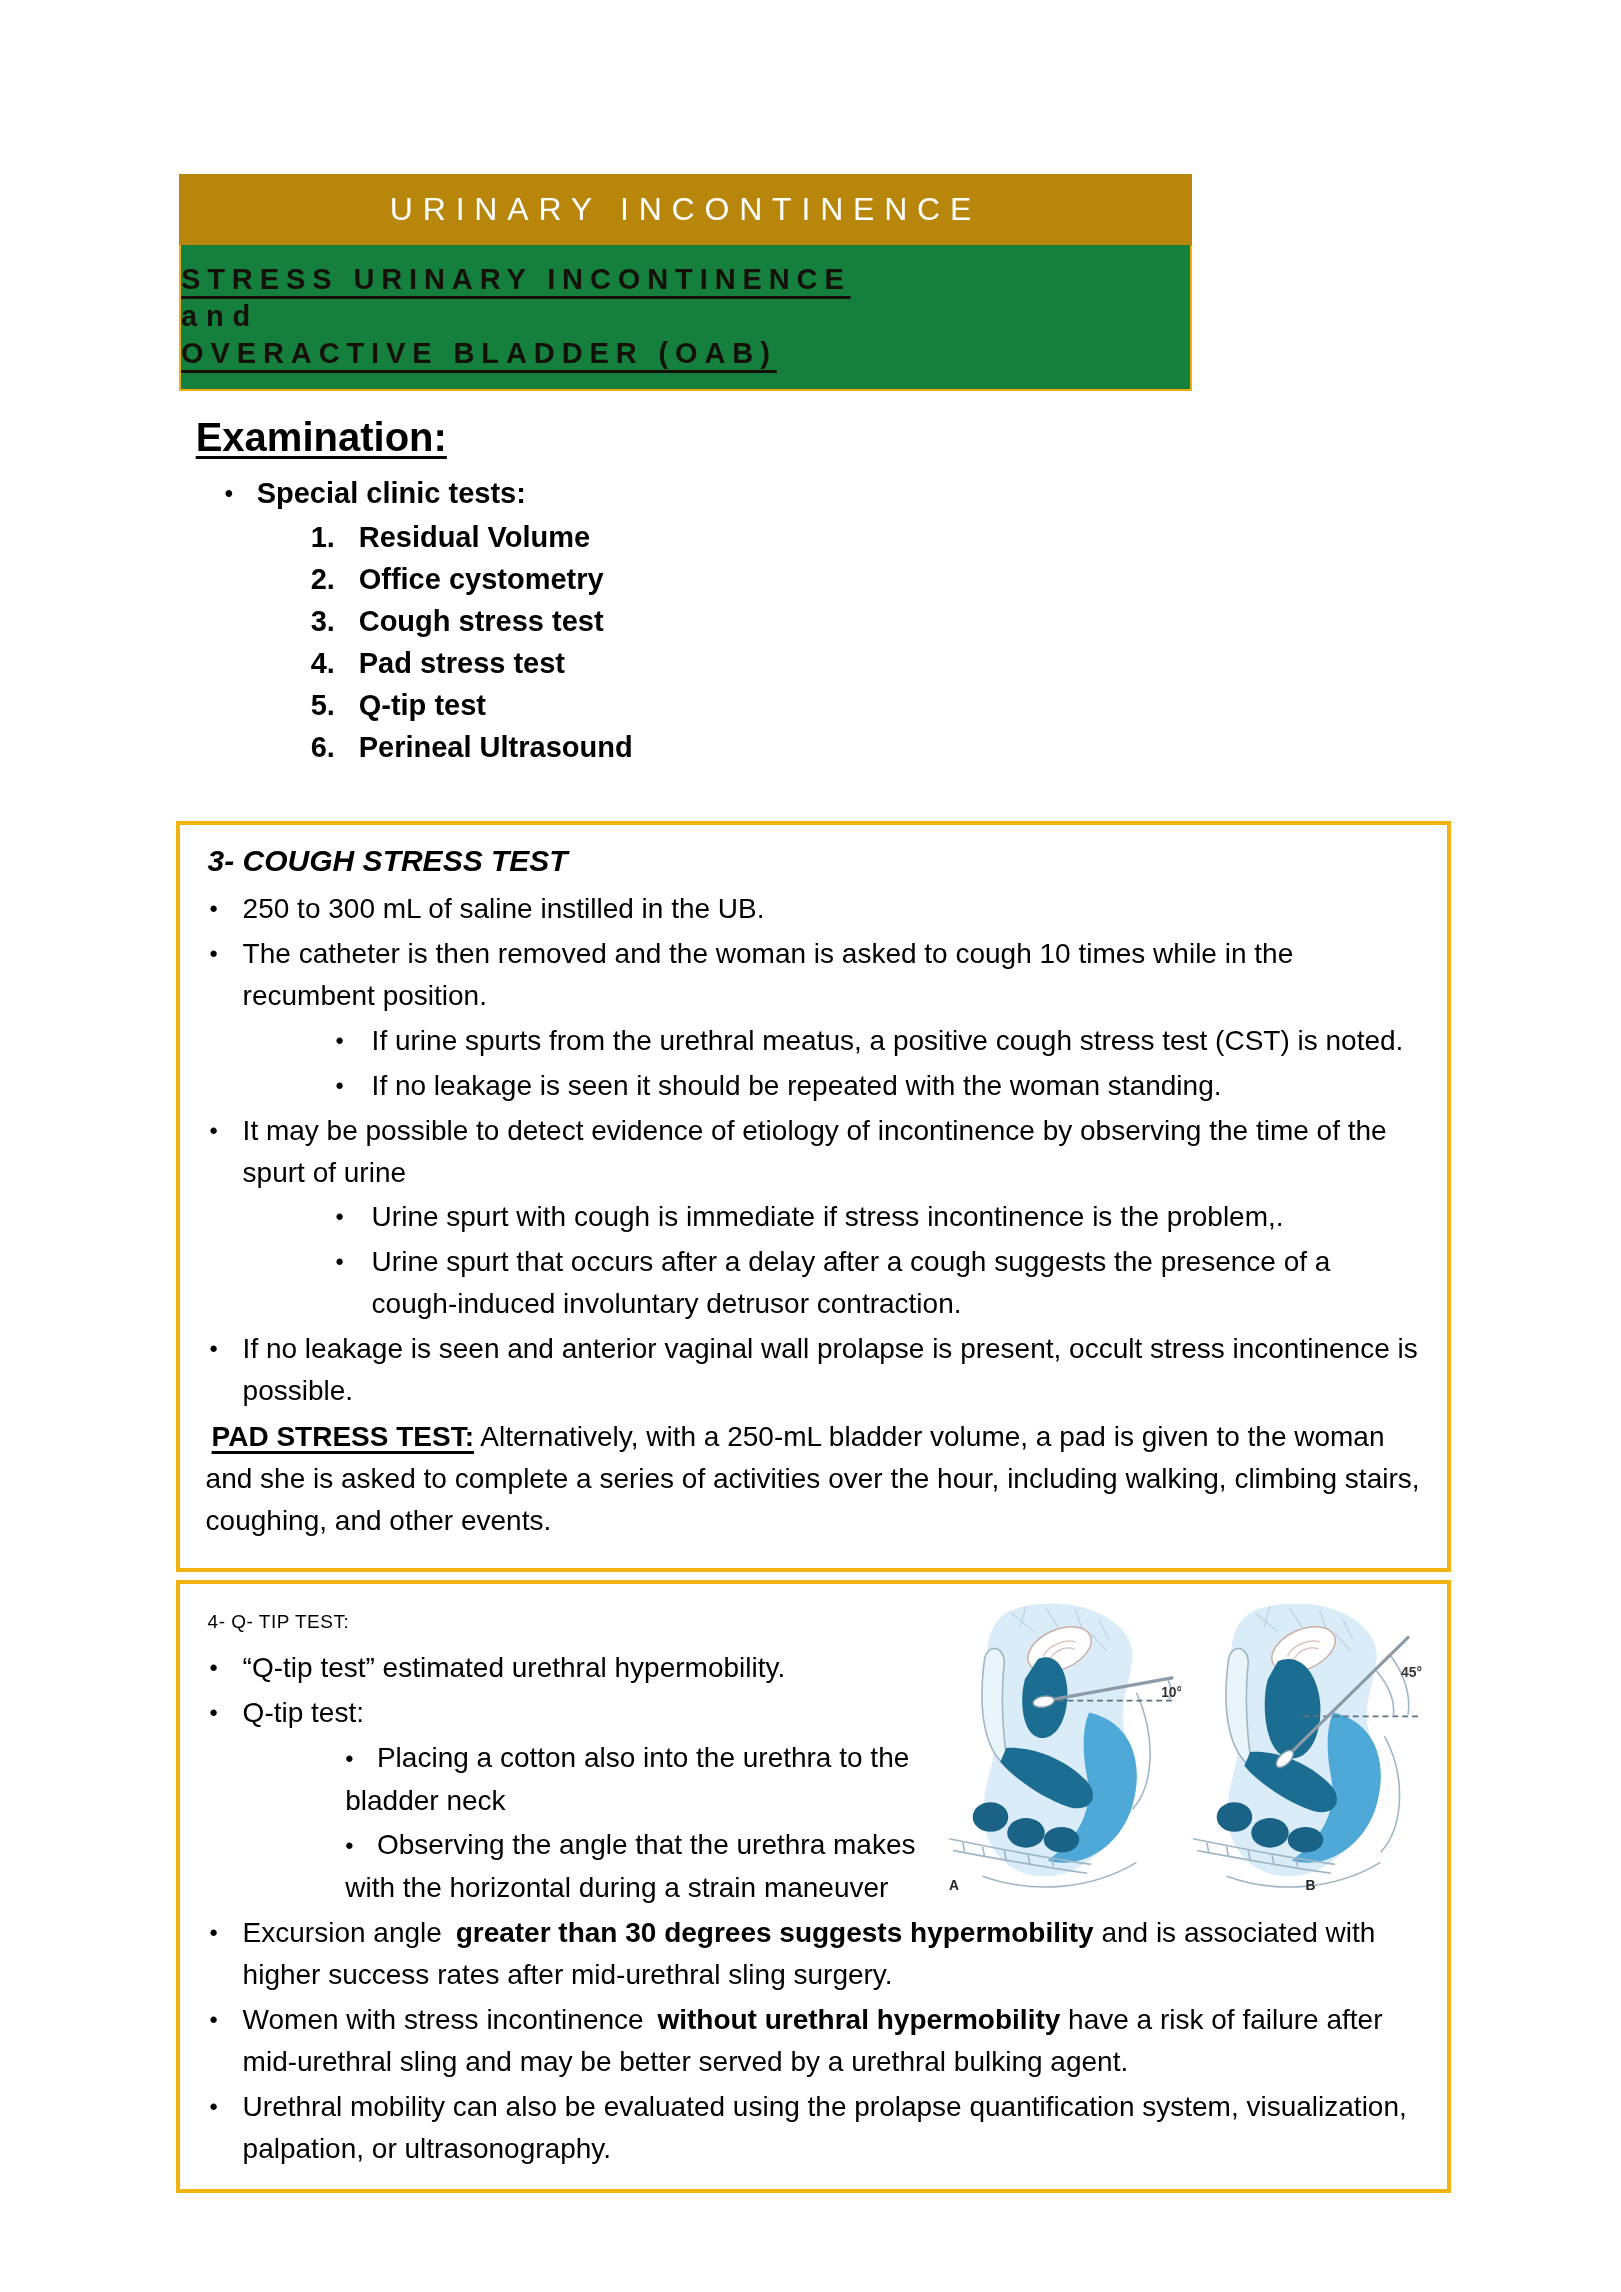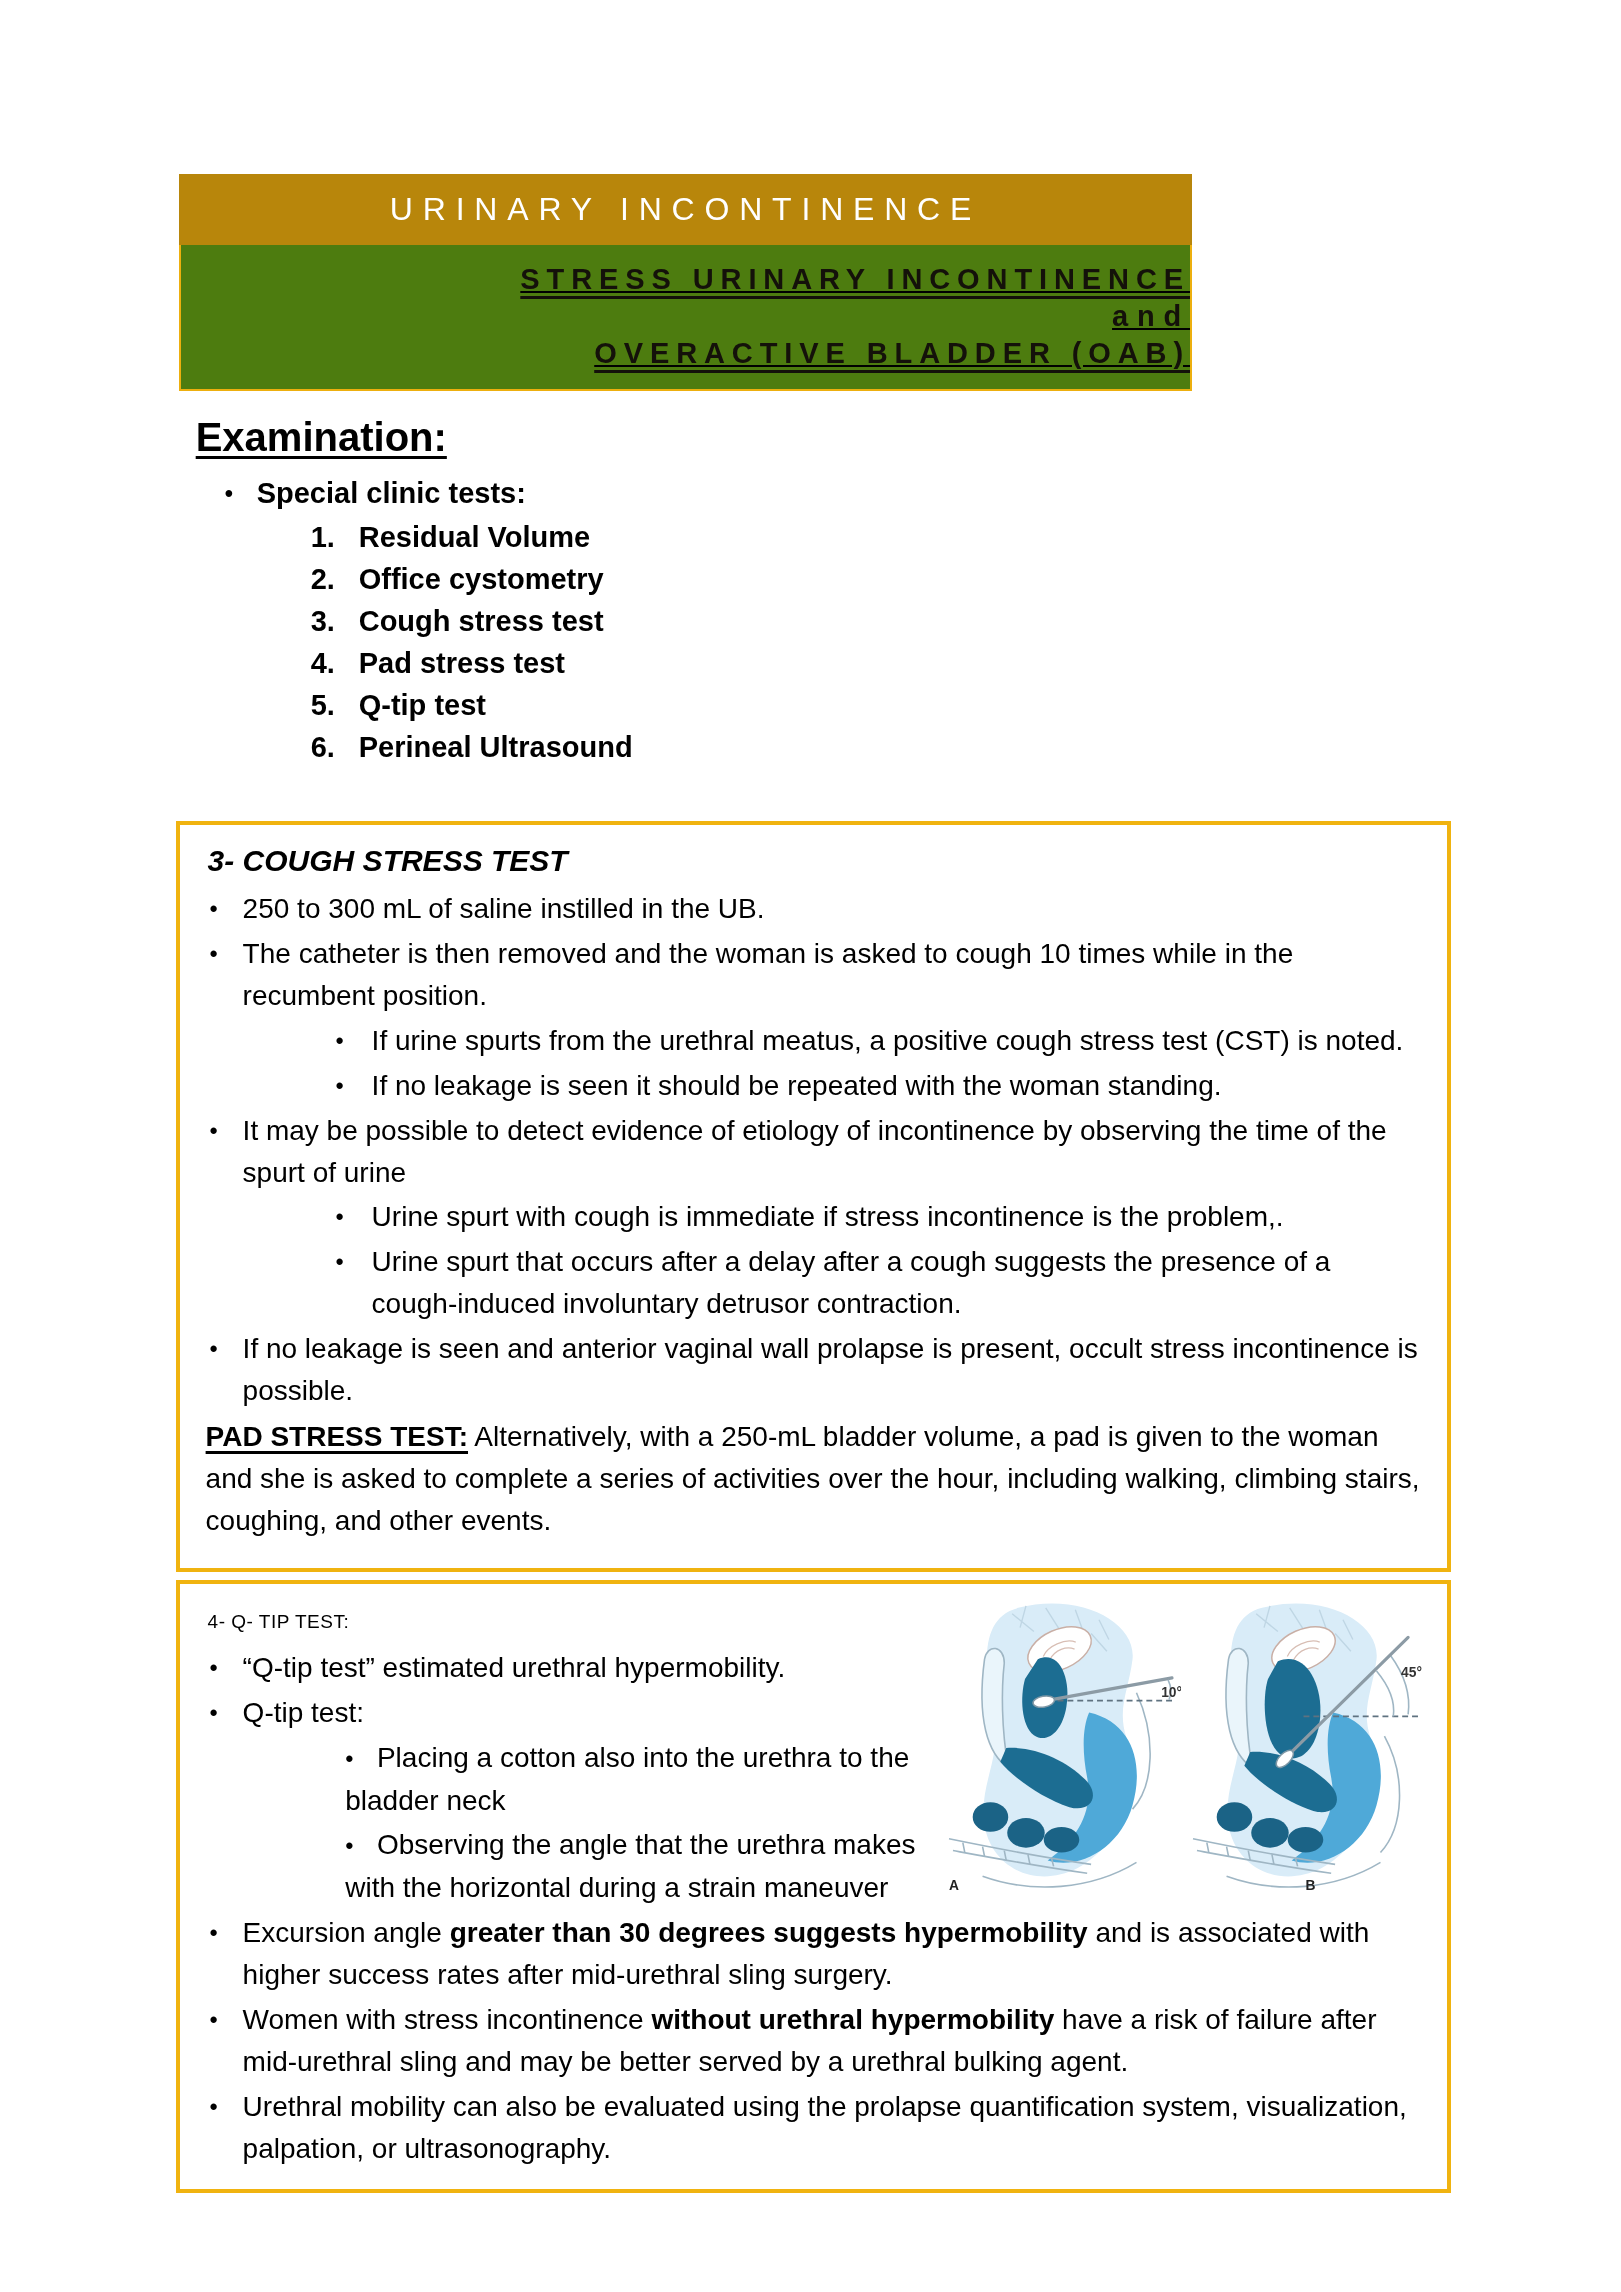--- a/index.html
+++ b/index.html
@@ -16,22 +16,22 @@
   
   .hdr{width:1013px;}
   .hdr-bar{
     height:71px;background:#B8860B;
     display:flex;align-items:center;justify-content:center;
   }
   .hdr-bar-title{
     color:#fff;font-size:32px;font-weight:400;letter-spacing:9.8px;white-space:nowrap;
   }
   .hdr-panel{
-    background:#4d7c0f;border:2.9px solid #EDAF0E;border-top:none;
-    text-align:right;padding:15.7px 0 17.6px;text-decoration:underline;
+    background:#15803d;border:2.9px solid #EDAF0E;border-top:none;
+    text-align:left;padding:15.7px 0 17.6px;
   }
   .hdr-panel .line{
     font-size:29px;font-weight:700;letter-spacing:6.9px;line-height:37px;color:#14110A;
   }
   .hdr-panel .line.small{letter-spacing:8.8px;}
   .ul{
     text-decoration:underline;
     text-decoration-thickness:2.5px;
     text-underline-offset:6.9px;
   }
@@ -55,21 +55,21 @@
   .box2{margin-top:7.8px;min-height:576px;}
   .box-title-italic{font-size:30px;font-weight:700;font-style:italic;margin:2px 0 7.8px 2px;line-height:39px;}
   .box-title-plain{font-size:19px;font-weight:400;margin:3.9px 0 5.9px 2px;line-height:39px;letter-spacing:0.5px;}
   .bi{position:relative;padding-left:37px;margin:2.9px 0;}
   .bi::before{content:"\2022";position:absolute;left:3.9px;top:0;font-size:23.5px;}
   .bi-sub{position:relative;margin:2.9px 0 2.9px 122px;padding-left:44px;}
   .bi-sub::before{content:"\2022";position:absolute;left:7.8px;top:0;font-size:23.5px;}
   .bi-sub-inside{margin:2.9px 0 2.9px 122px;padding-left:17.6px;}
   .bi-sub-inside .blt{font-size:23.5px;padding-right:23.5px;}
   .para{margin:3.9px 0;}
-  .b{font-weight:700;}
+  .b{font-weight:700;margin-left:6px;}
   .u-lead{font-weight:700;text-decoration:underline;text-decoration-thickness:2.5px;text-underline-offset:4.9px;}
   .clear{clear:both;}
   
   .fig{
     float:right;width:484px;height:300px;
     margin:0 -3.9px 3.9px 13.7px;
     display:flex;gap:5.9px;
   }
   .f-light{fill:#D9ECF8;}
   .f-pouch{fill:#EAF5FB;stroke:#9FB6C4;stroke-width:1.6;}

